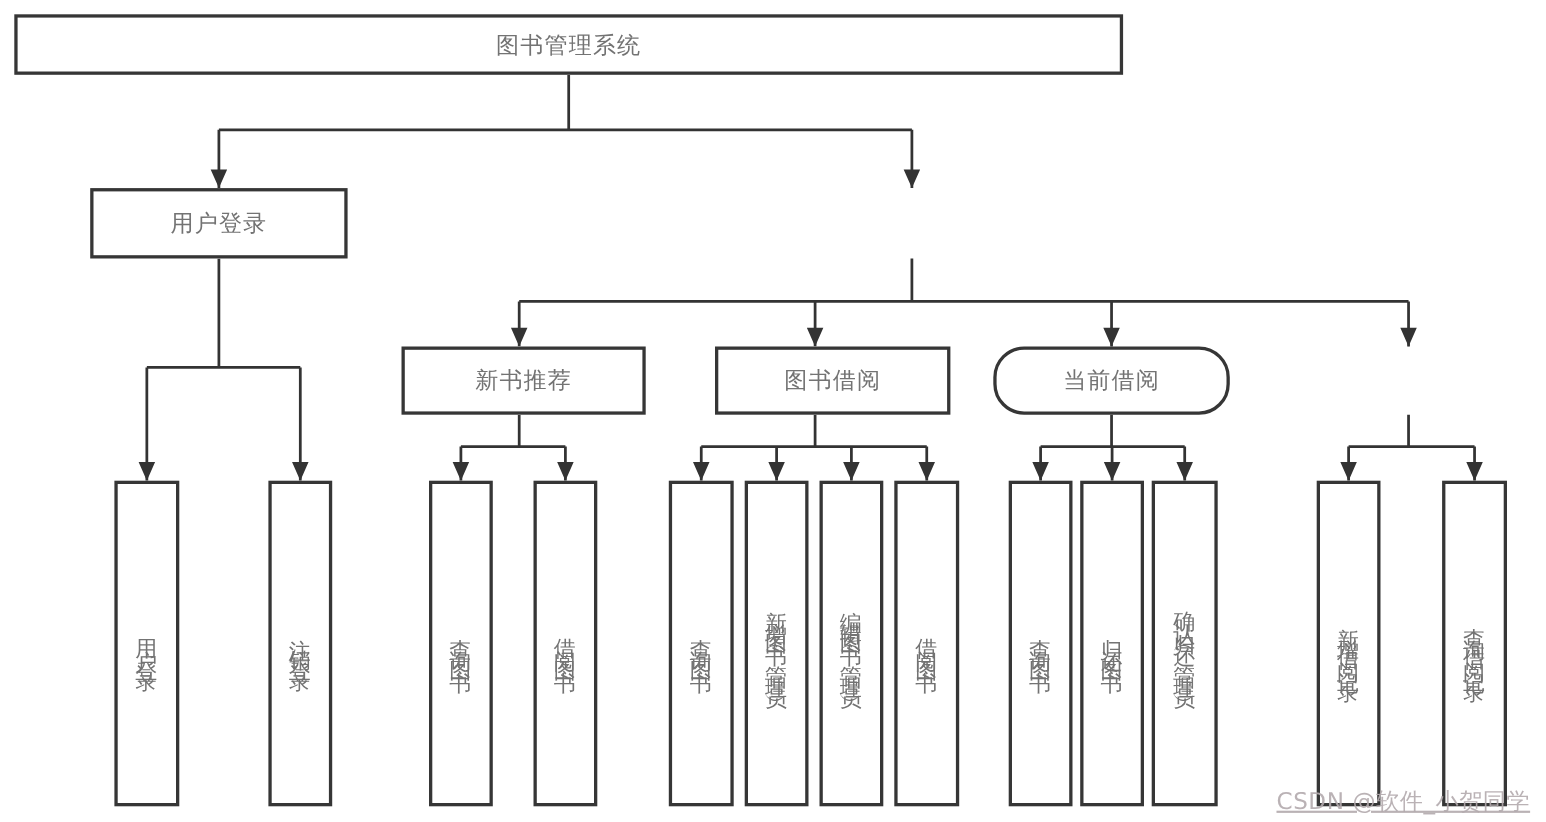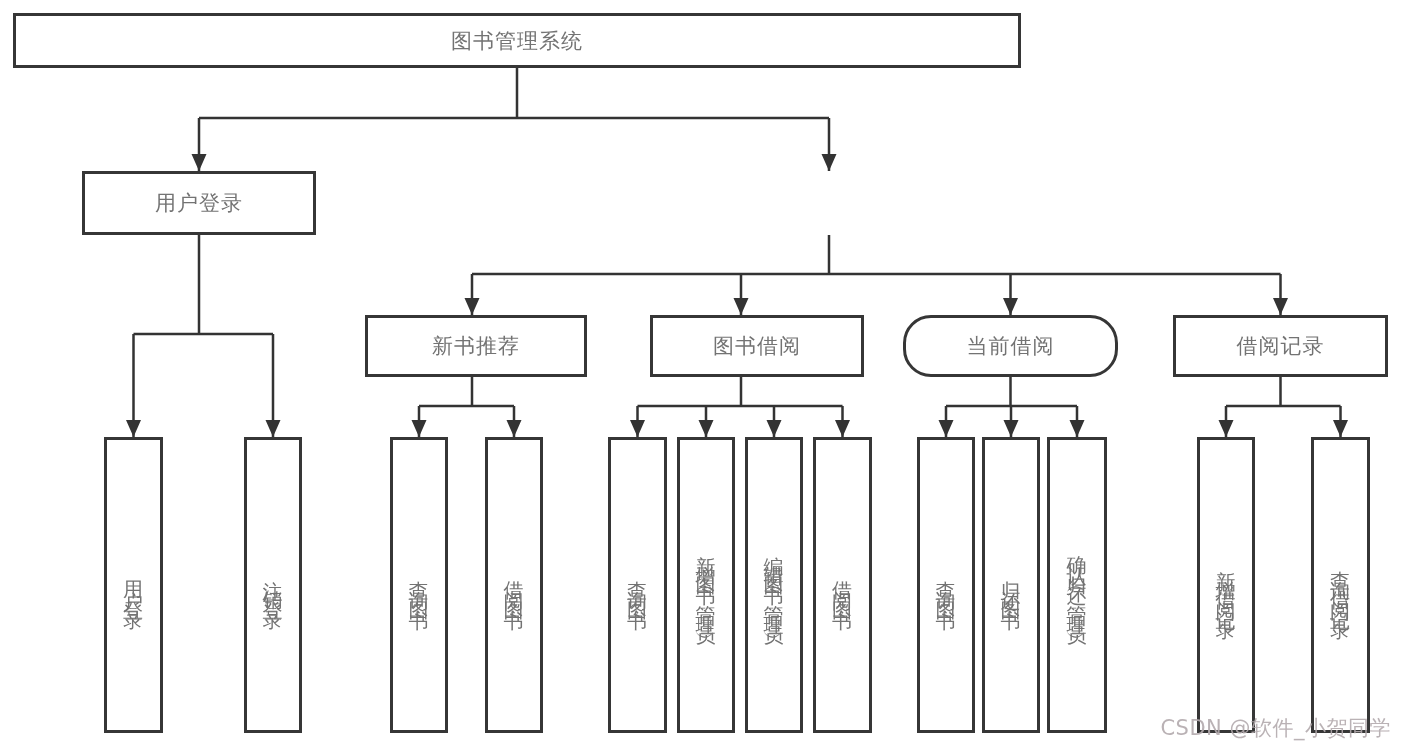--- a/index.html
+++ b/index.html
@@ -47,20 +47,21 @@
   }
   #watermark {
     position: absolute;
     top: 714px;
     right: 14px;
     z-index: 5;
     font-size: 21px;
     letter-spacing: 0.5px;
     color: rgba(178, 170, 173, 0.9);
     white-space: nowrap;
+    text-decoration: underline;
   }
 </style>
 </head>
 <body>
 
 <div id="stage">
 
   <svg id="wires" viewBox="0 0 1405 747" xmlns="http://www.w3.org/2000/svg">
     <path fill="none" stroke="#333333" stroke-width="2.5" d="M517 68 V118 M199 118 H829 M199 118 V171 M829 118 V171
              M199 235 V334 M133.5 334 H273 M133.5 334 V437 M273 334 V437
@@ -94,21 +95,20 @@
              M1333 420 L1348 420 L1340.5 437 Z"></path>
   </svg>
 
   <div class="node h" style="left:13px; top:13px; width:1008px; height:55px;">图书管理系统</div>
 
   <div class="node h" style="left:82px; top:171px; width:234px; height:64px;">用户登录</div>
 
   <div class="node h" style="left:365px; top:315px; width:222px; height:62px;">新书推荐</div>
   <div class="node h" style="left:634px; top:315px; width:214px; height:62px;margin-left:16px;">图书借阅</div>
   <div class="node h" style="left:903px; top:315px; width:215px; height:62px;border-radius:28px;">当前借阅</div>
-  <div class="node h" style="left:1173px; top:315px; width:215px; height:62px;">借阅记录</div>
 
   <div class="node v" style="left:104px; top:437px; width:59px; height:296px;">用户登录</div>
   <div class="node v" style="left:244px; top:437px; width:58px; height:296px;">注销登录</div>
 
   <div class="node v" style="left:390px; top:437px; width:58px; height:296px;">查询图书</div>
   <div class="node v" style="left:485px; top:437px; width:58px; height:296px;">借阅图书</div>
 
   <div class="node v" style="left:608px; top:437px; width:59px; height:296px;">查询图书</div>
   <div class="node v" style="left:677px; top:437px; width:58px; height:296px;">新增图书（管理员）</div>
   <div class="node v" style="left:745px; top:437px; width:58px; height:296px;">编辑图书（管理员）</div>

